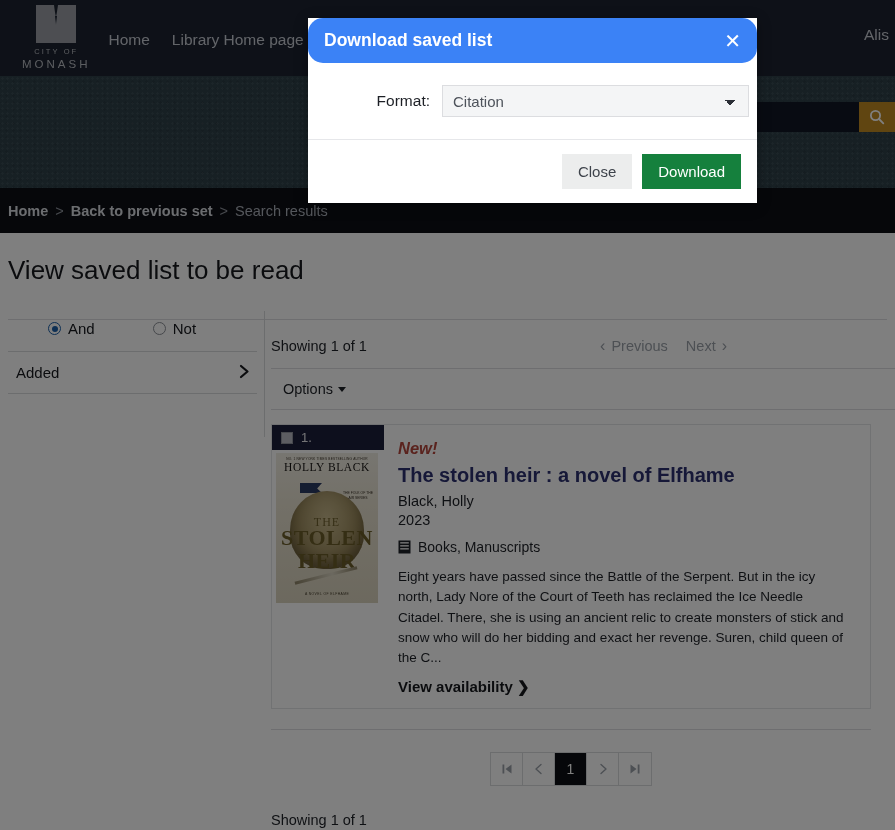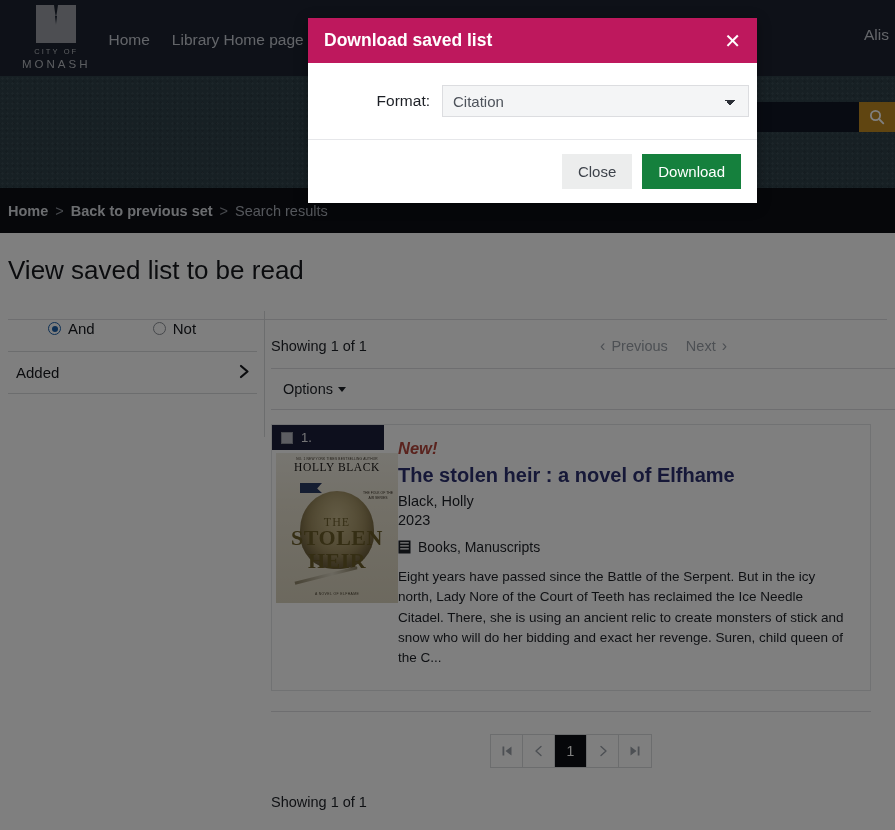--- a/index.html
+++ b/index.html
@@ -144,21 +144,21 @@
     background: #1b1f3b; height: 25px; display: flex; align-items: center;
     gap: 8px; padding-left: 9px;
   }
   .tick {
     width: 12px; height: 12px; background: #b9bbc4; border: 1px solid #8f929c;
     cursor: pointer;
   }
   .tick-num { color: #e6e7ea; font-size: 13px; }
 
   .cover {
-    width: 122px; height: 150px; margin: 3px 0 8px 4px;
+    width: 102px; height: 150px; margin: 3px 0 8px 4px;
     background: linear-gradient(#efece2 0%, #e6e0cf 35%, #d9d2bd 100%);
     position: relative; overflow: hidden;
   }
   .cover .cv-top {
     font-size: 3.2px; letter-spacing: .2px; text-align: center;
     color: #3a3227; margin-top: 4px;
   }
   .cover .cv-author {
     font-family: "Liberation Serif", serif; font-size: 11.5px; letter-spacing: .6px;
     text-align: center; color: #171513; margin-top: 0px; font-weight: normal;
@@ -240,22 +240,22 @@
 
   
   .overlay {
     position: absolute; inset: 0; background: rgba(0,0,0,.50);
   }
   .modal {
     position: absolute; left: 308px; top: 18px; width: 449px;
     background: #ffffff; box-shadow: 0 3px 12px rgba(0,0,0,.35);
   }
   .modal-header {
-    background: #be185d; height: 45px; display: flex; align-items: center;
-    justify-content: space-between; padding: 0 14px 0 16px;
+    background: #3b82f6; height: 45px; display: flex; align-items: center;
+    justify-content: space-between; padding: 0 14px 0 16px; border-radius: 15px;
   }
   .modal-title { color: #ffffff; font-size: 17.5px; font-weight: bold; }
   .modal-close {
     color: #ffffff; font-size: 20px; line-height: 1; cursor: pointer;
     background: none; border: none; font-family: inherit; padding: 0 2px;
   }
   .modal-body {
     padding: 22px 8px 22px 16px; display: flex; align-items: center; gap: 12px;
     border-bottom: 1px solid #e6e7ea;
   }
@@ -416,20 +416,24 @@
             <div class="res-format">
               <svg width="13" height="14" viewBox="0 0 13 14" aria-hidden="true">
                 <rect x="0.5" y="0.5" width="12" height="13" fill="#1d2026"></rect>
                 <rect x="2.2" y="2.2" width="8.6" height="1.3" fill="#ffffff"></rect>
                 <rect x="2.2" y="5.2" width="8.6" height="1.3" fill="#ffffff"></rect>
                 <rect x="2.2" y="8.2" width="8.6" height="1.3" fill="#ffffff"></rect>
               </svg>
               <span>Books, Manuscripts</span>
             </div>
             <div class="res-desc">Eight years have passed since the Battle of the Serpent. But in the icy north, Lady Nore of the Court of Teeth has reclaimed the Ice Needle Citadel. There, she is using an ancient relic to create monsters of stick and snow who will do her bidding and exact her revenge. Suren, child queen of the C...</div>
+            <div class="view-avail">
+              <span>View availability</span>
+              <span>❯</span>
+            </div>
           </div>
         </div>
 
         <div class="bottom-rule"></div>
 
         <div class="pager">
           <div class="pager-box">
             <span class="pg">
               <svg width="12" height="12" viewBox="0 0 12 12" aria-hidden="true">
                 <rect x="1.5" y="1.5" width="1.8" height="9" fill="#9aa0a8"></rect>

